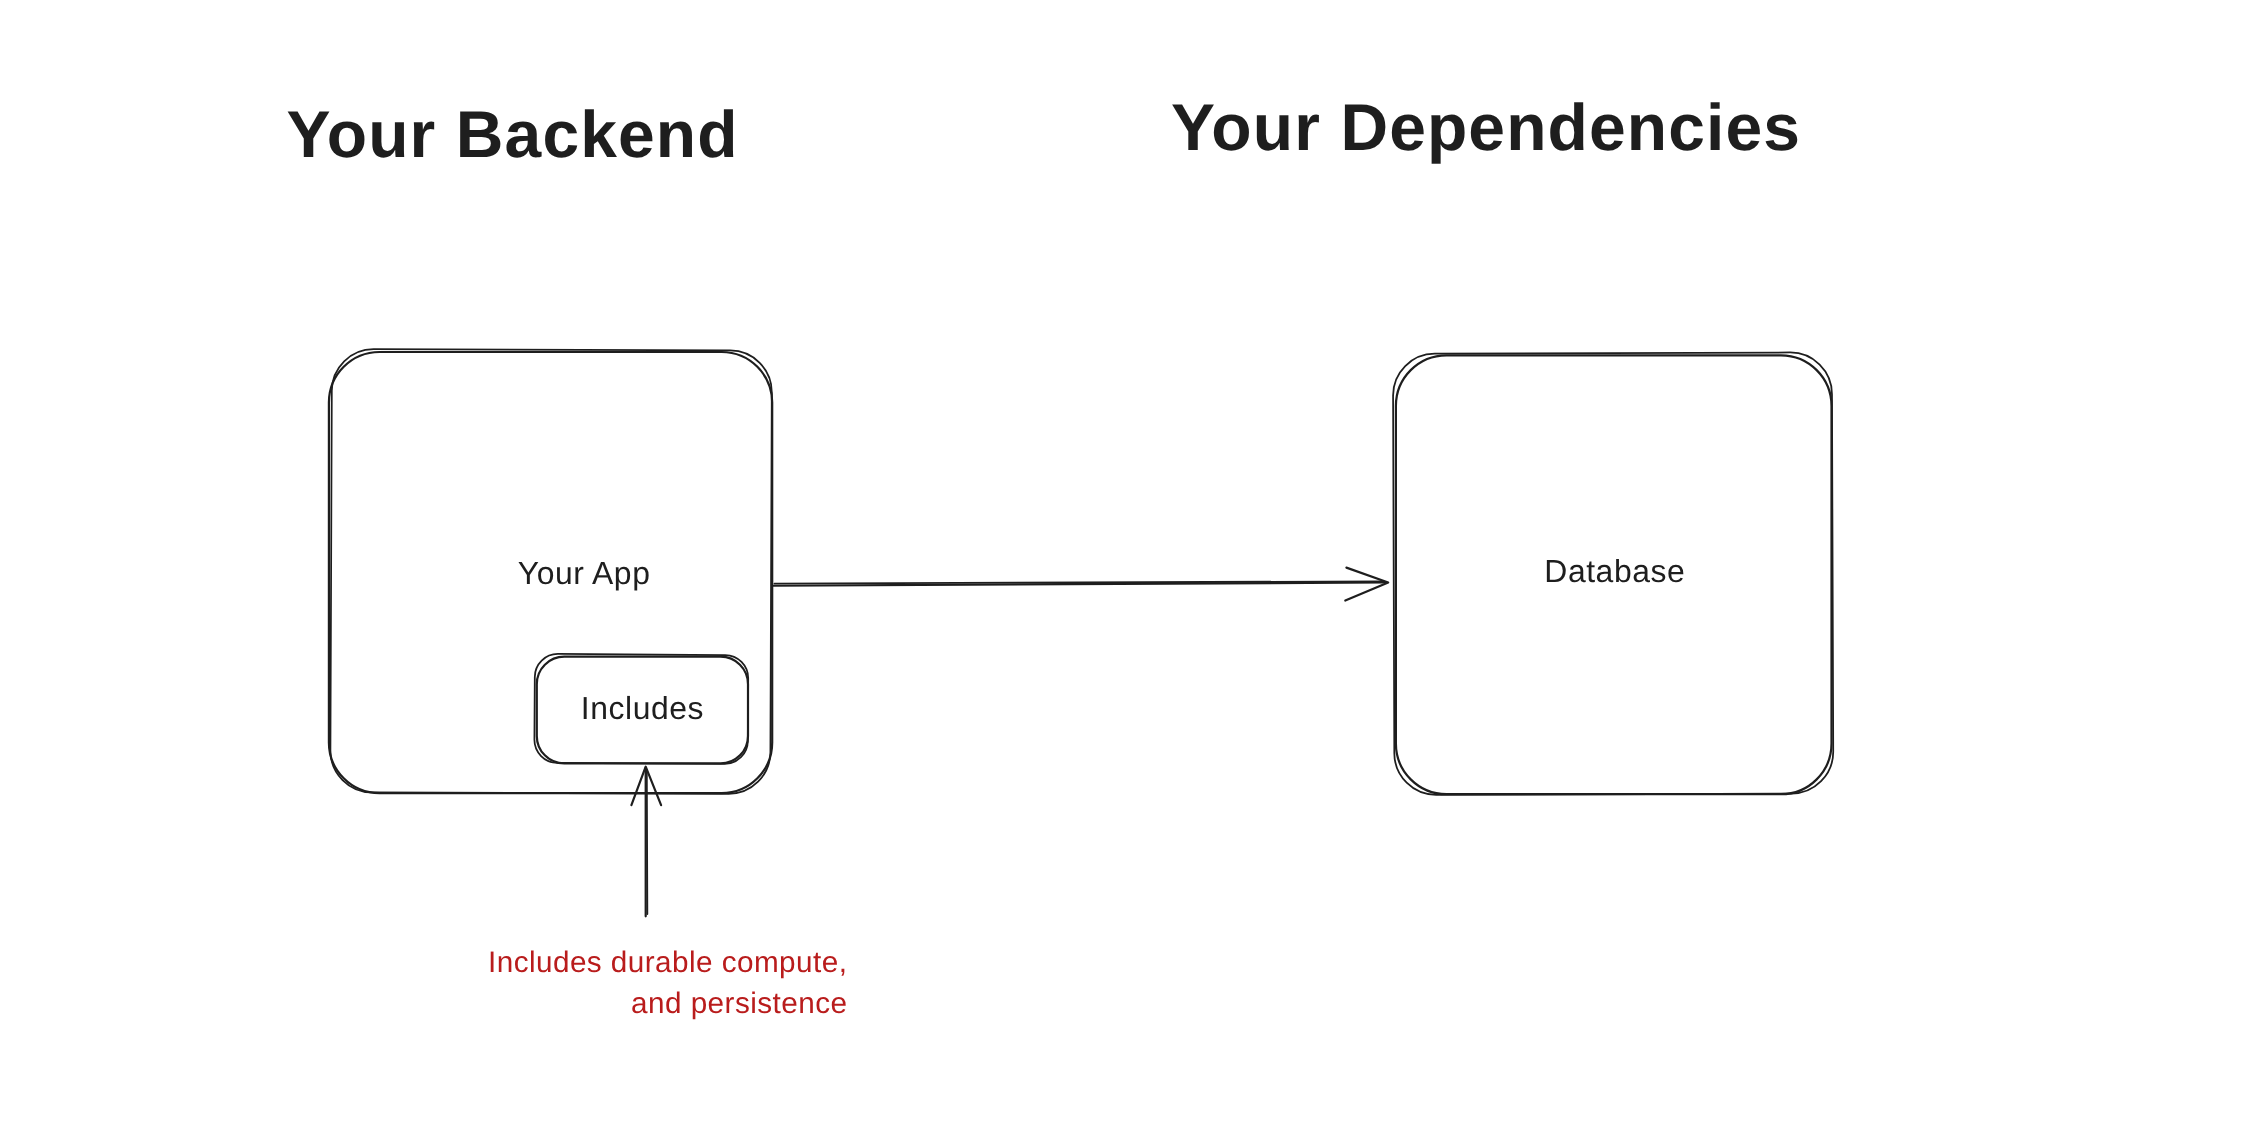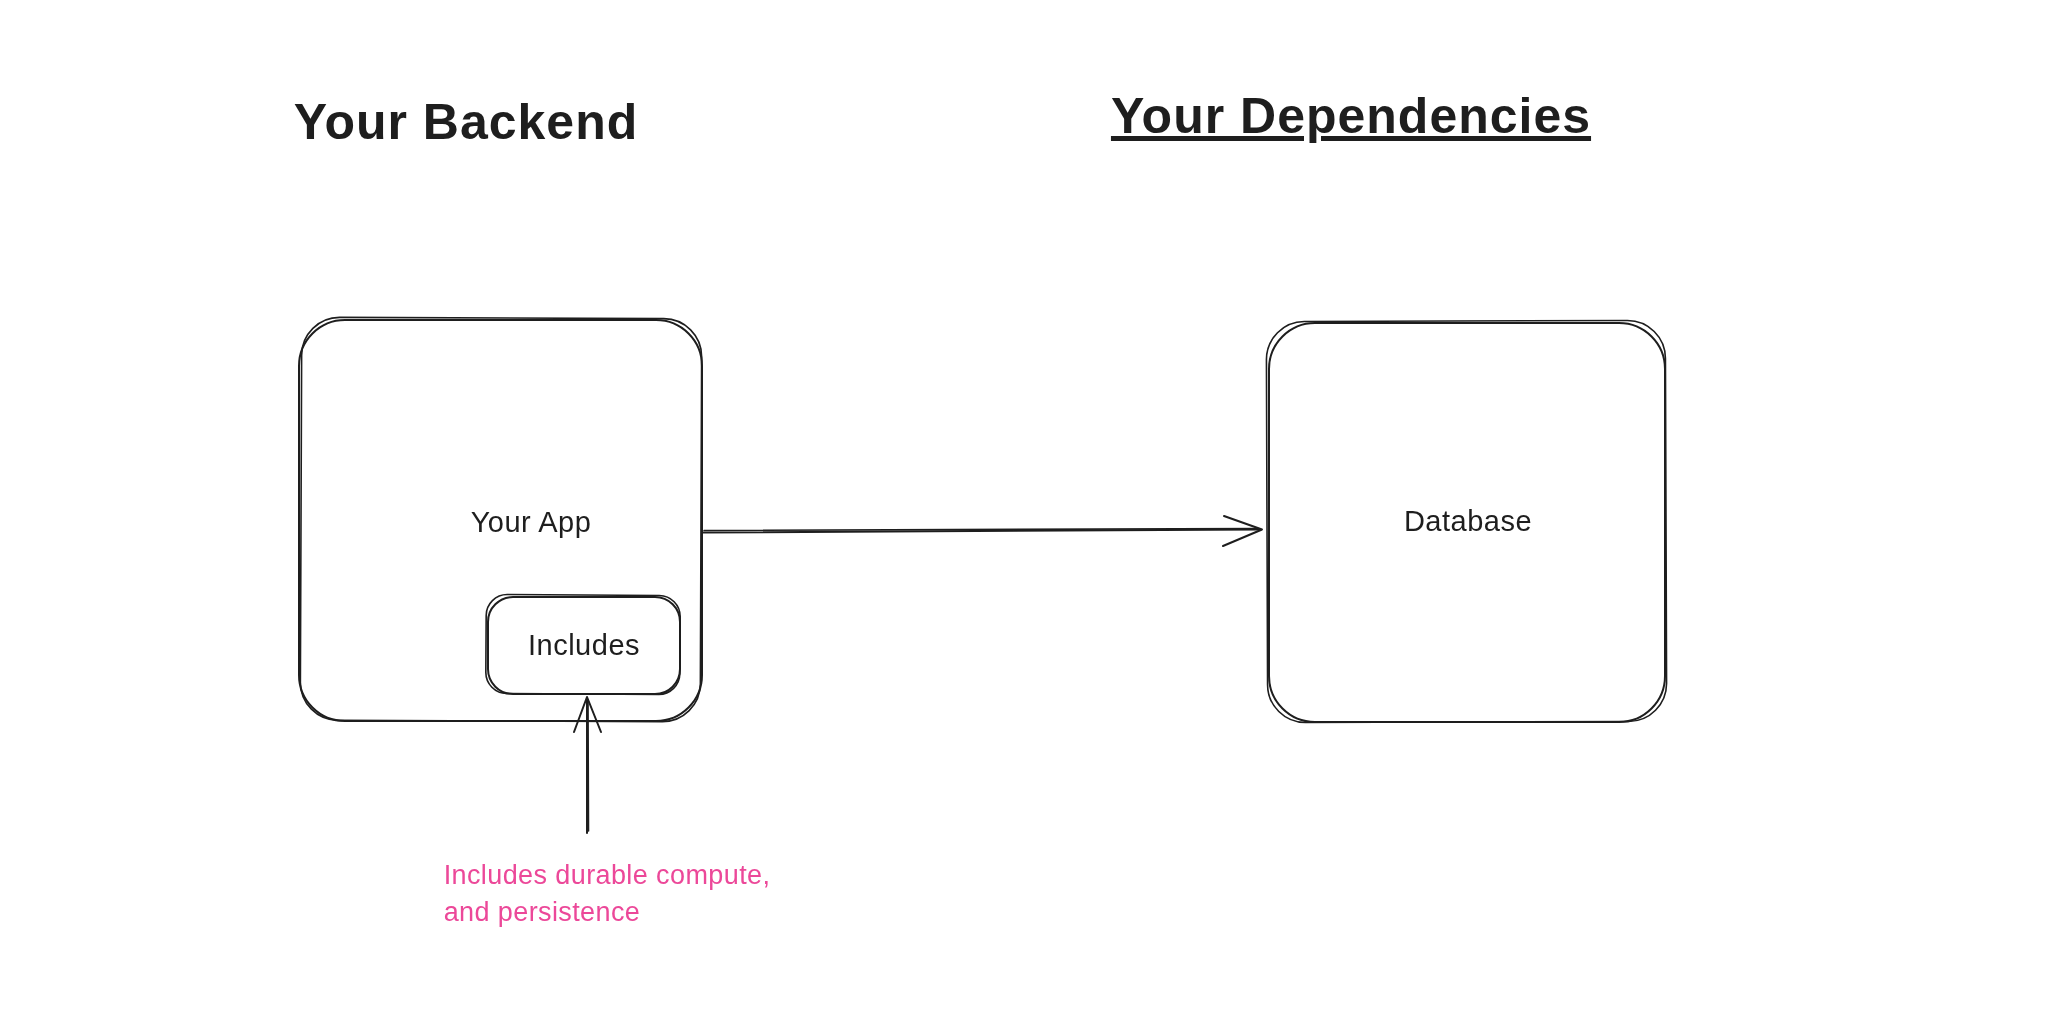--- a/index.html
+++ b/index.html
@@ -32,45 +32,45 @@
   .sketch.w2 { stroke-width: 2; }
   .sketch.w15 { stroke-width: 1.6; }
   .txt {
     position: absolute;
     transform: translate(-50%, -50%);
     white-space: nowrap;
     color: #1e1e1e;
     user-select: none;
   }
   .section-title {
-    font-size: 50px;
+    font-size: 60px;
     font-weight: 700;
     letter-spacing: 1px;
   }
   #backend-title { left: 466px; top: 122px; }
-  #dependencies-title { left: 1351px; top: 116px; text-decoration: underline; }
+  #dependencies-title { left: 1351px; top: 116px; }
   .node-label {
     font-size: 29px;
     font-weight: 500;
     letter-spacing: 0.5px;
   }
   #your-app-label { left: 500px; top: 522px; margin-left: 31px; }
   #database-label { left: 1468px; top: 521px; }
   #rivetkit-label { left: 584px; top: 645px; }
   .annotation {
     position: absolute;
     left: 607px;
     top: 894px;
     transform: translate(-50%, -50%);
-    text-align: left;
+    text-align: right;
     font-size: 27px;
     font-weight: 500;
     line-height: 37px;
     letter-spacing: 0.4px;
-    color: #ec4899;
+    color: #b91c1c;
     white-space: nowrap;
   }
 </style>
 </head>
 <body>
 
 <div id="stage">
 
   <svg id="shapes" viewBox="0 0 2048 1024">
 

